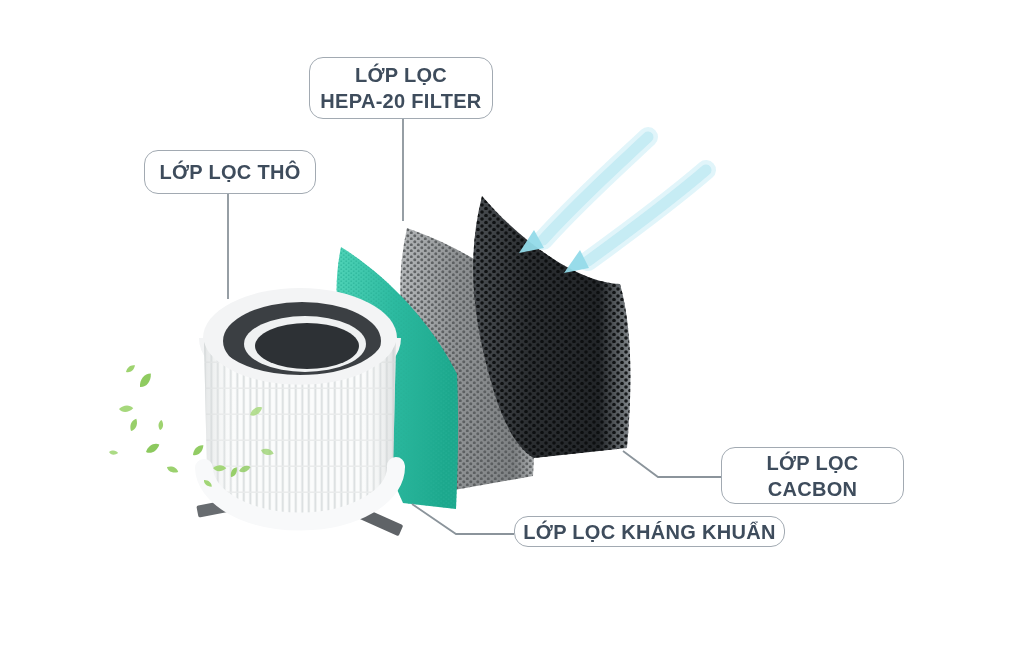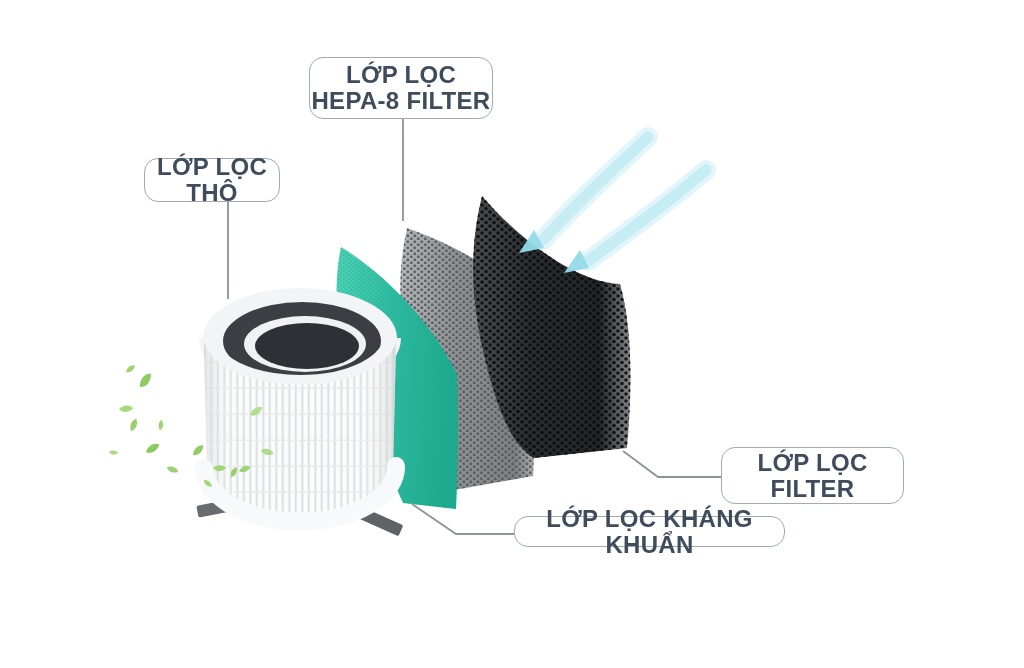--- a/index.html
+++ b/index.html
@@ -4,24 +4,24 @@
 <style>
   html,body{margin:0;padding:0;background:#ffffff;}
   .canvas{
     position:relative;width:1024px;height:668px;background:#ffffff;
     overflow:hidden;font-family:"Liberation Sans",sans-serif;
   }
   .scene{position:absolute;left:0;top:0;width:1024px;height:668px;}
   .label{
     position:absolute;display:flex;flex-direction:column;align-items:center;justify-content:center;
     background:#ffffff;border:1.5px solid #a2aab2;border-radius:14px;
-    color:#3e4c5c;font-weight:bold;font-size:24px;letter-spacing:.3px;line-height:26px;
-    text-align:center;box-sizing:border-box;z-index:5;
+    color:#3e4c5c;font-weight:bold;font-size:20px;letter-spacing:.3px;line-height:26px;
+    text-align:left;box-sizing:border-box;z-index:5;
   }
-  #label-coarse{left:144px;top:158px;width:136px;height:44px;}
+  #label-coarse{left:144px;top:150px;width:172px;height:44px;}
   #label-hepa{left:309px;top:57px;width:184px;height:62px;}
   #label-carbon{left:721px;top:447px;width:183px;height:57px;}
   #label-anti{left:514px;top:516px;width:271px;height:31px;}
   .arrow-band-under{fill:none;stroke:#e0f5fa;stroke-width:20;stroke-linecap:round;}
   .arrow-band{fill:none;stroke:#c3ebf4;stroke-width:11;stroke-linecap:round;}
   .arrow-head{fill:#93dbe9;}
   .connector{fill:none;stroke:#8b949b;stroke-width:1.8;}
 </style>
 </head>
 <body>
@@ -137,25 +137,25 @@
       <path class="connector" d="M412 504 L 456 534 L 514 534"></path>
     </g>
   </svg>
 
   <div class="label" id="label-coarse">
     <span>LỚP LỌC THÔ</span>
   </div>
 
   <div class="label" id="label-hepa">
     <span>LỚP LỌC</span>
-    <span>HEPA-8 FILTER</span>
+    <span>HEPA-20 FILTER</span>
   </div>
 
   <div class="label" id="label-carbon">
     <span>LỚP LỌC</span>
-    <span>FILTER</span>
+    <span>CACBON</span>
   </div>
 
   <div class="label" id="label-anti">
     <span>LỚP LỌC KHÁNG KHUẨN</span>
   </div>
 
 </div>
 
 </body></html>

